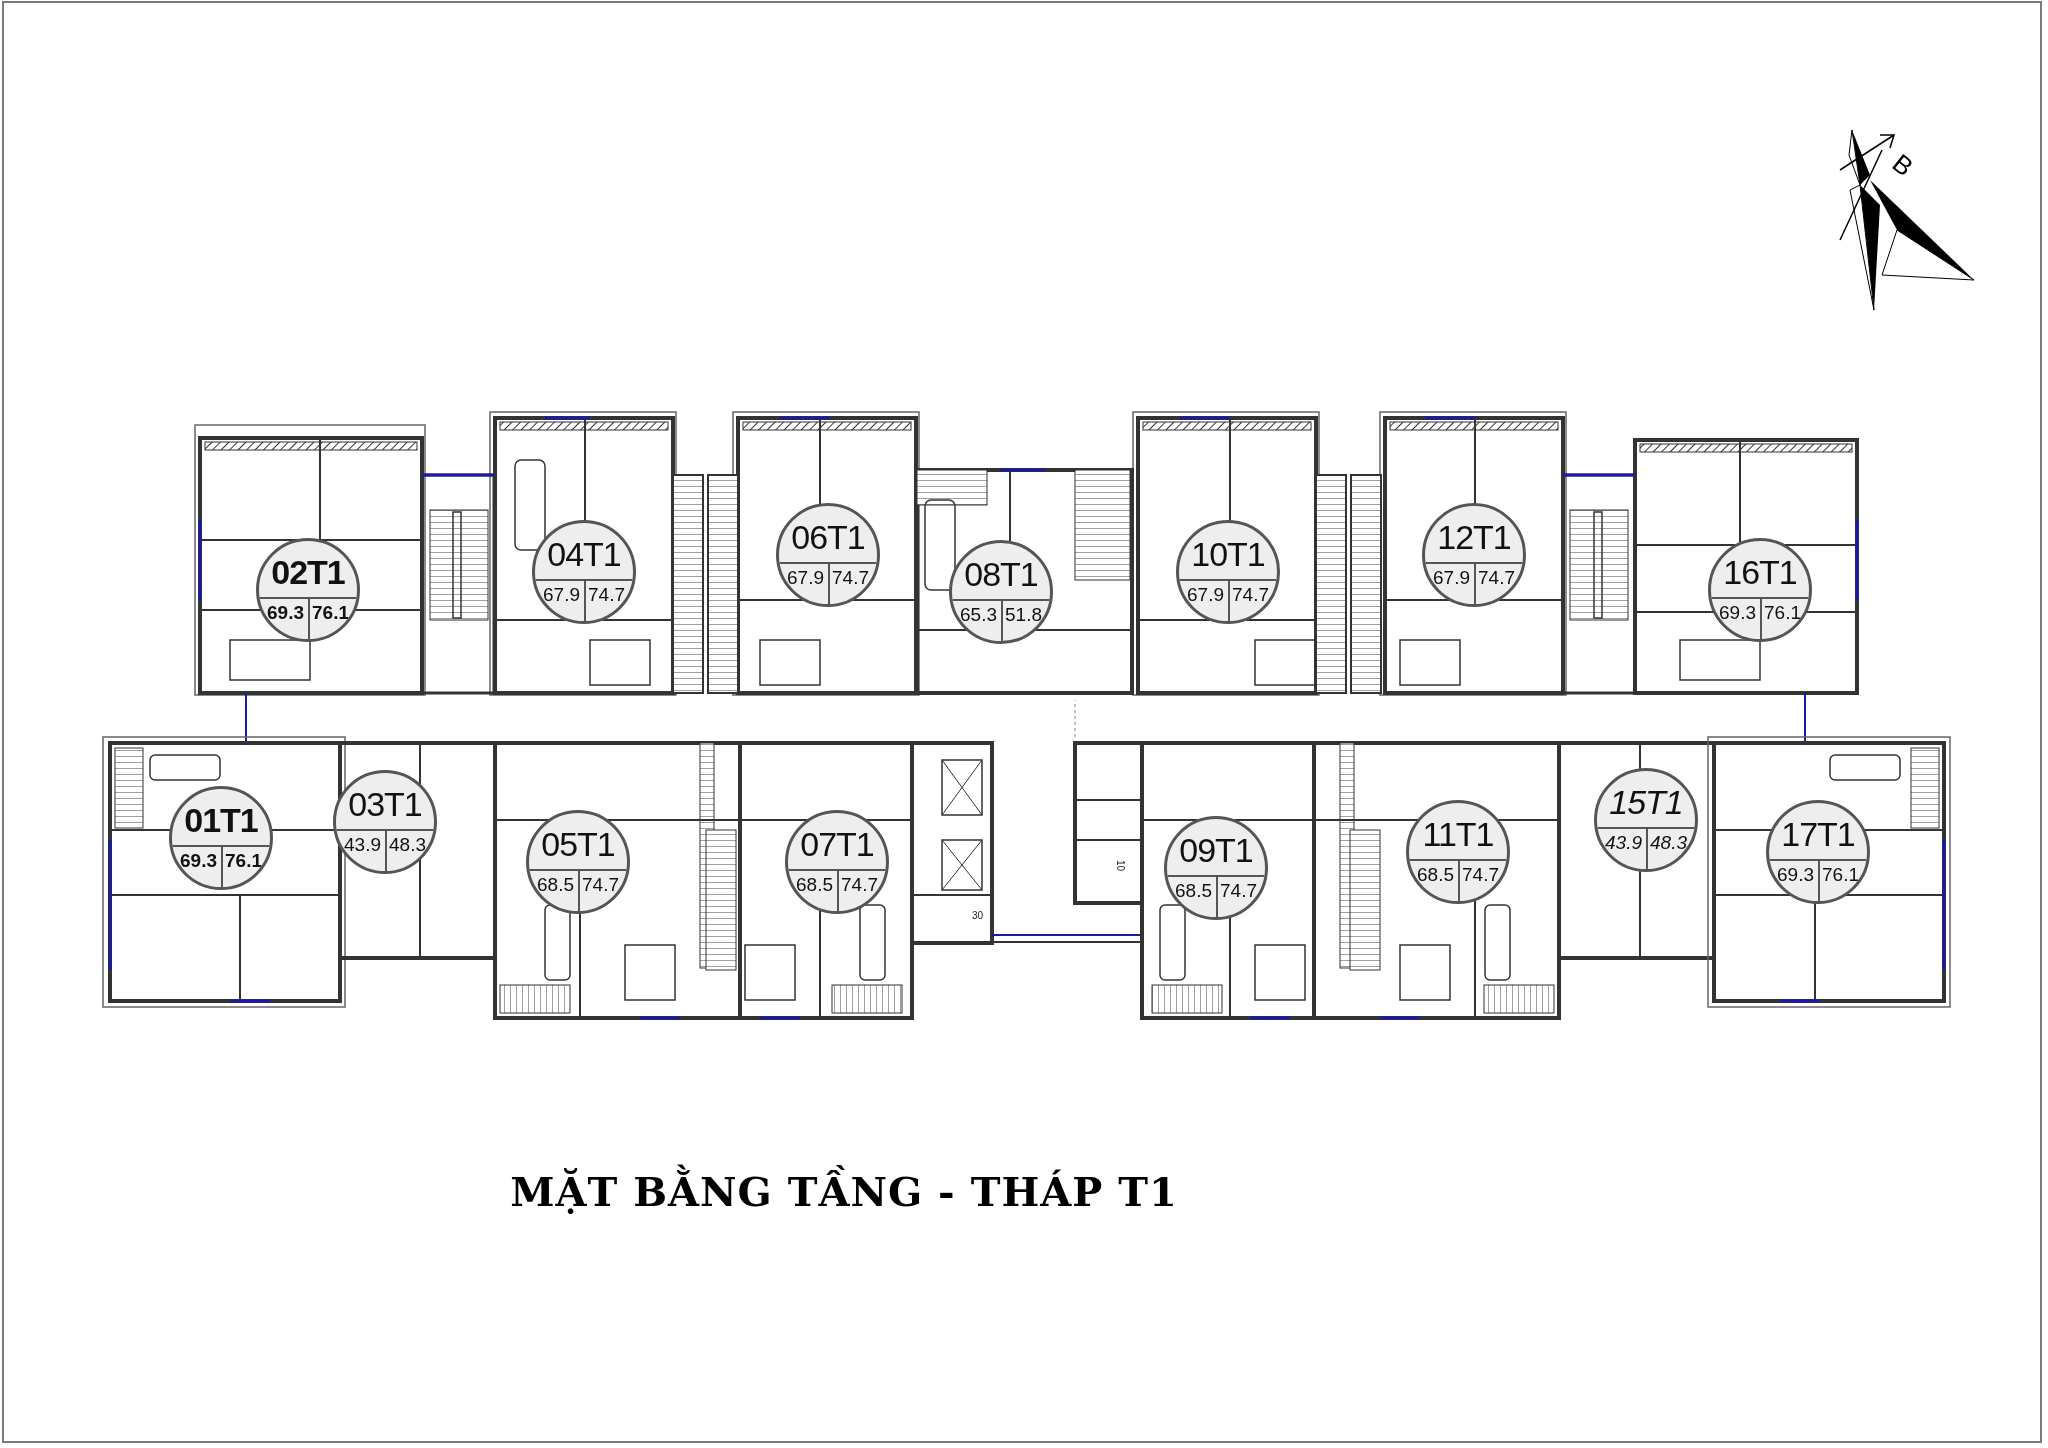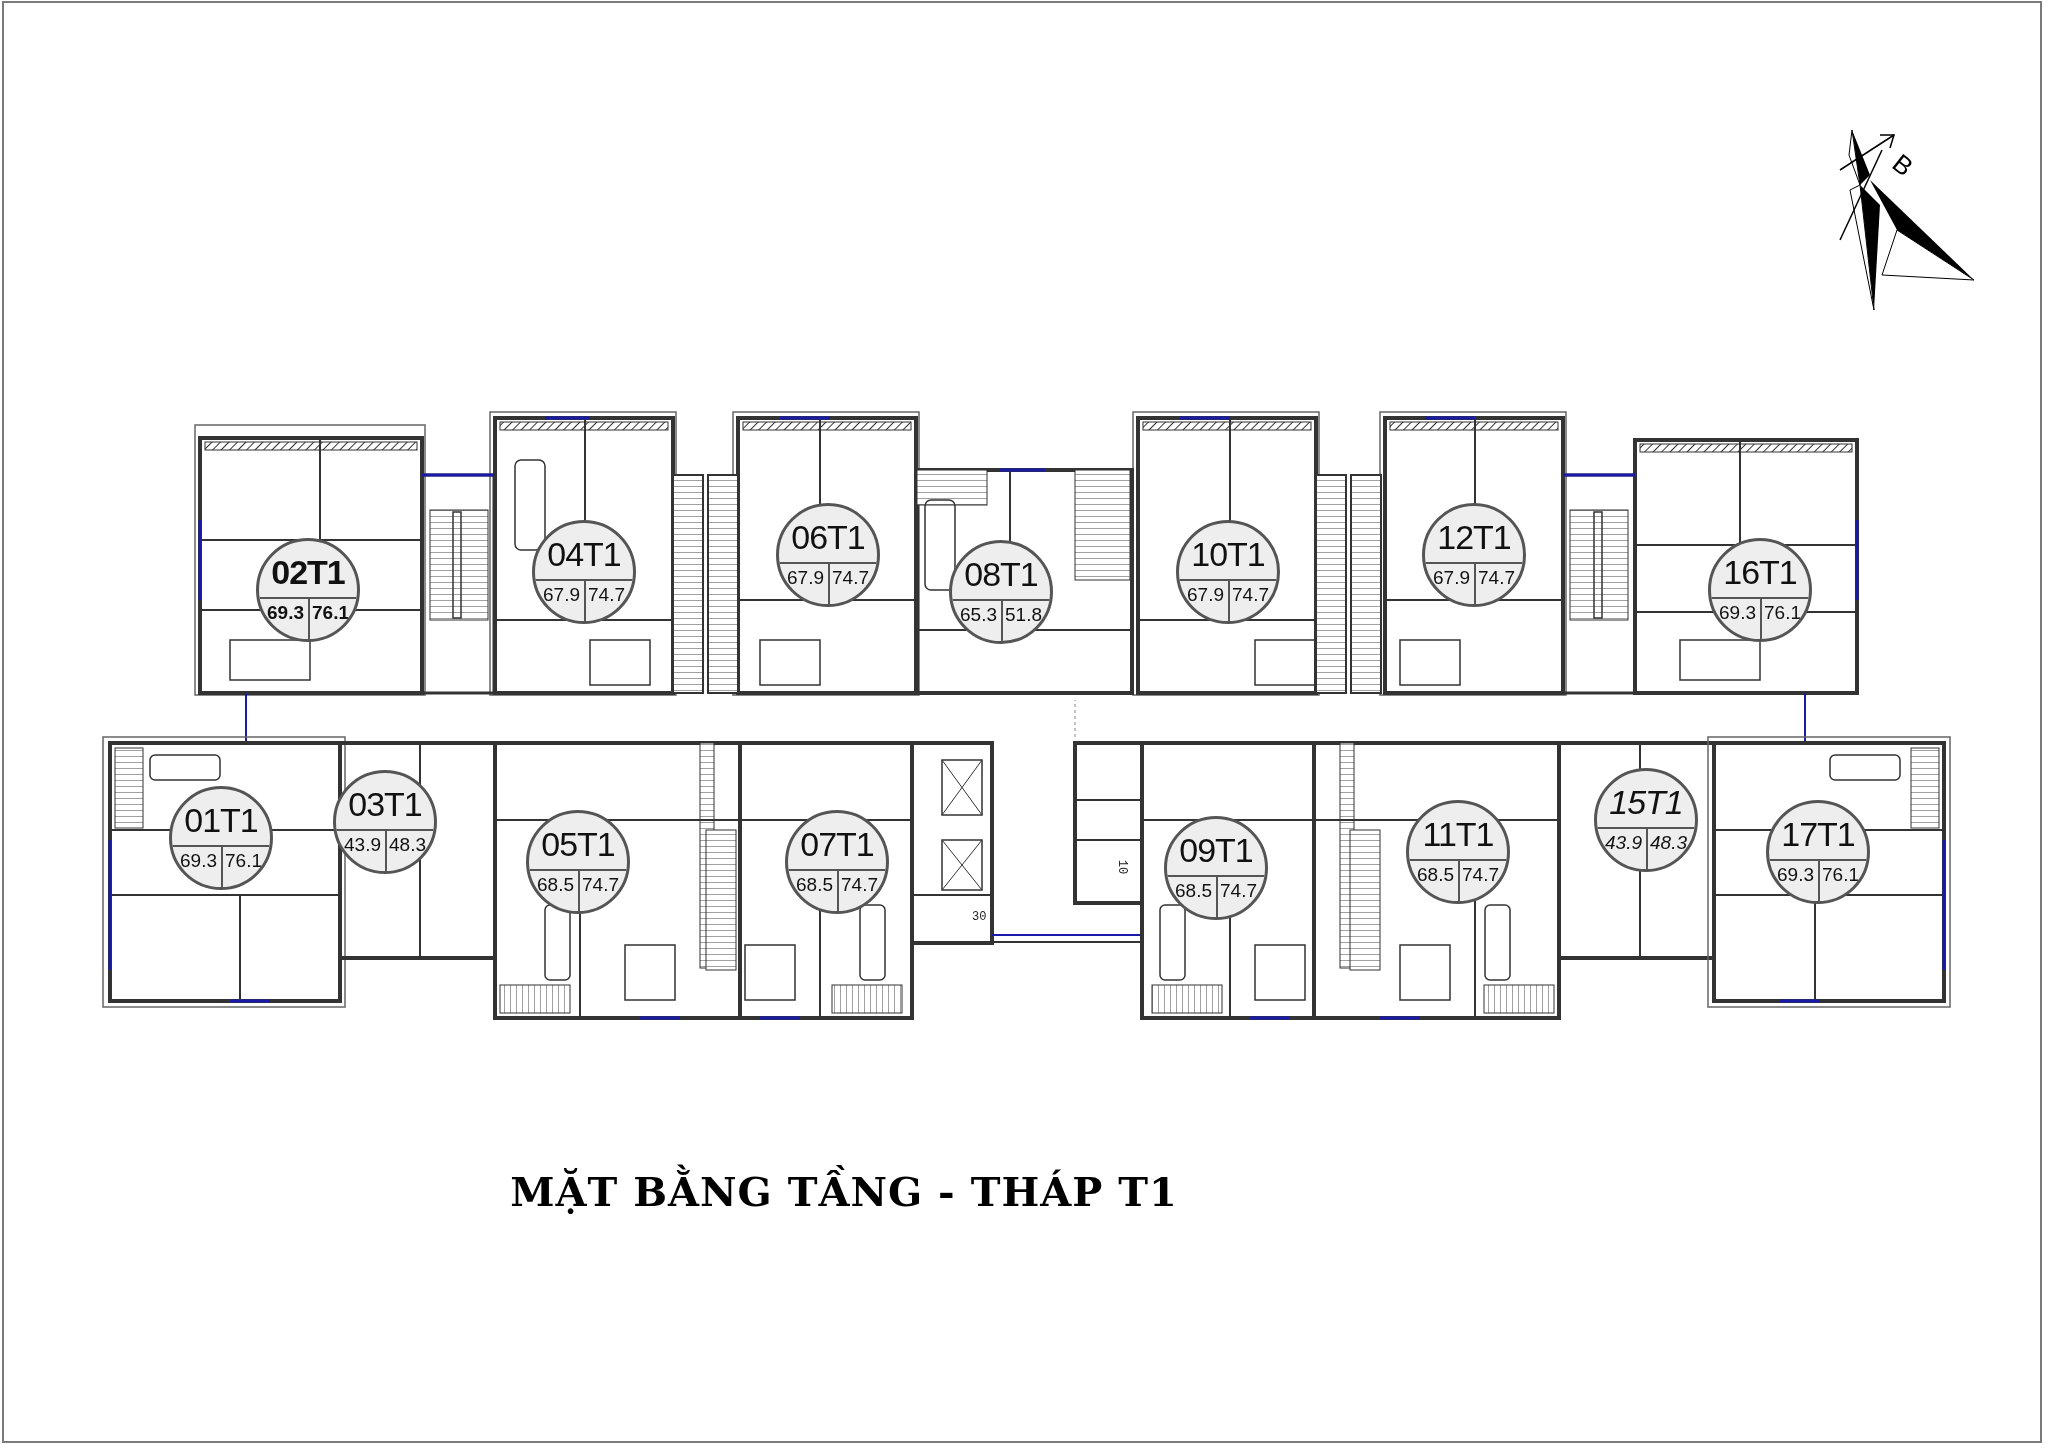--- a/index.html
+++ b/index.html
@@ -17,21 +17,21 @@
   .unit-divider-v { position: absolute; left: 50%; top: 56px; bottom: 0; border-left: 2px solid #555; }
   .unit-area { position: absolute; top: 60px; width: 50%; text-align: center; font-size: 19px;
                line-height: 24px; color: #111; }
   .unit-area.left { left: 0; padding-left: 4px; box-sizing: border-box; }
   .unit-area.right { right: 0; padding-right: 4px; box-sizing: border-box; }
   .title { position: absolute; left: 0; width: 1688px; top: 1168px; text-align: center;
            font-family: "DejaVu Serif", "Liberation Serif", serif; font-weight: bold; font-size: 40px;
            letter-spacing: 1px; color: #000; }
   .north-label { position: absolute; left: 1894px; top: 150px; font-size: 26px; color: #000;
                  transform: rotate(38deg); font-family: "Liberation Sans", sans-serif; }
-  .dim-label { position: absolute; font-size: 12px; color: #222; font-family: Liberation Mono, monospace; }
+  .dim-label { position: absolute; font-size: 10px; color: #222; font-family: Liberation Sans, sans-serif; }
 </style>
 </head>
 <body>
 
 <div class="frame"></div>
 
 <svg class="plan" width="2048" height="1448" viewBox="0 0 2048 1448">
   <defs>
     <pattern id="hatch" width="6" height="6" patternUnits="userSpaceOnUse" patternTransform="rotate(45)">
       <rect width="6" height="6" fill="#ffffff"></rect>
@@ -264,21 +264,21 @@
   <div class="unit-area right">74.7</div>
 </div>
 <div class="unit-badge" style="left:1760px;top:590px;">
   <div class="unit-code">16T1</div>
   <div class="unit-divider-h"></div>
   <div class="unit-divider-v"></div>
   <div class="unit-area left">69.3</div>
   <div class="unit-area right">76.1</div>
 </div>
 
-<div class="unit-badge" style="left:221px;top:838px;">
+<div class="unit-badge" style="left:221px;top:838px;font-weight:bold;">
   <div class="unit-code">01T1</div>
   <div class="unit-divider-h"></div>
   <div class="unit-divider-v"></div>
   <div class="unit-area left">69.3</div>
   <div class="unit-area right">76.1</div>
 </div>
 <div class="unit-badge" style="left:385px;top:822px;">
   <div class="unit-code">03T1</div>
   <div class="unit-divider-h"></div>
   <div class="unit-divider-v"></div>

